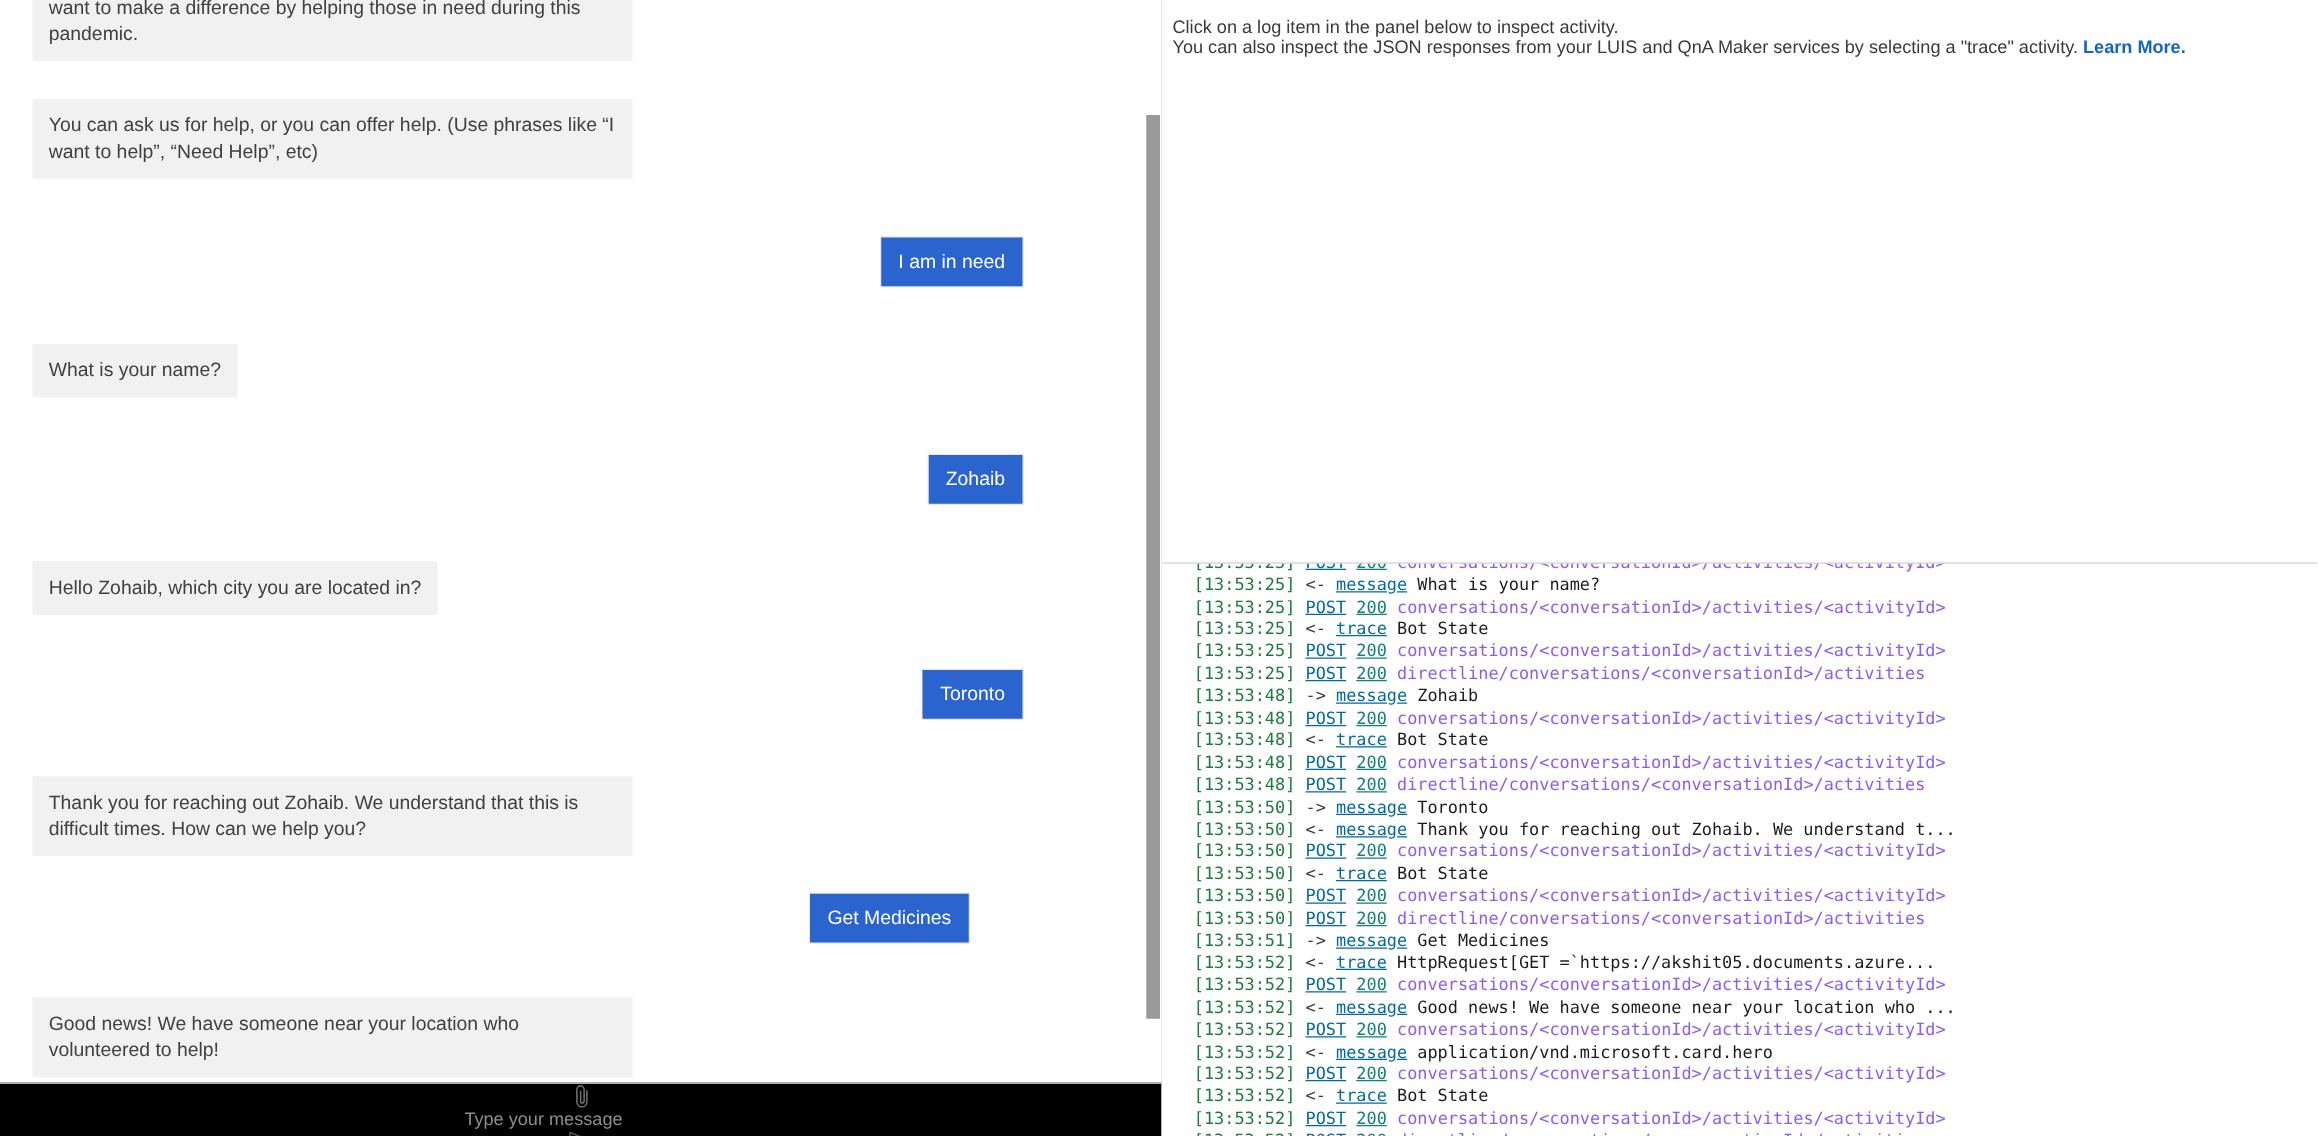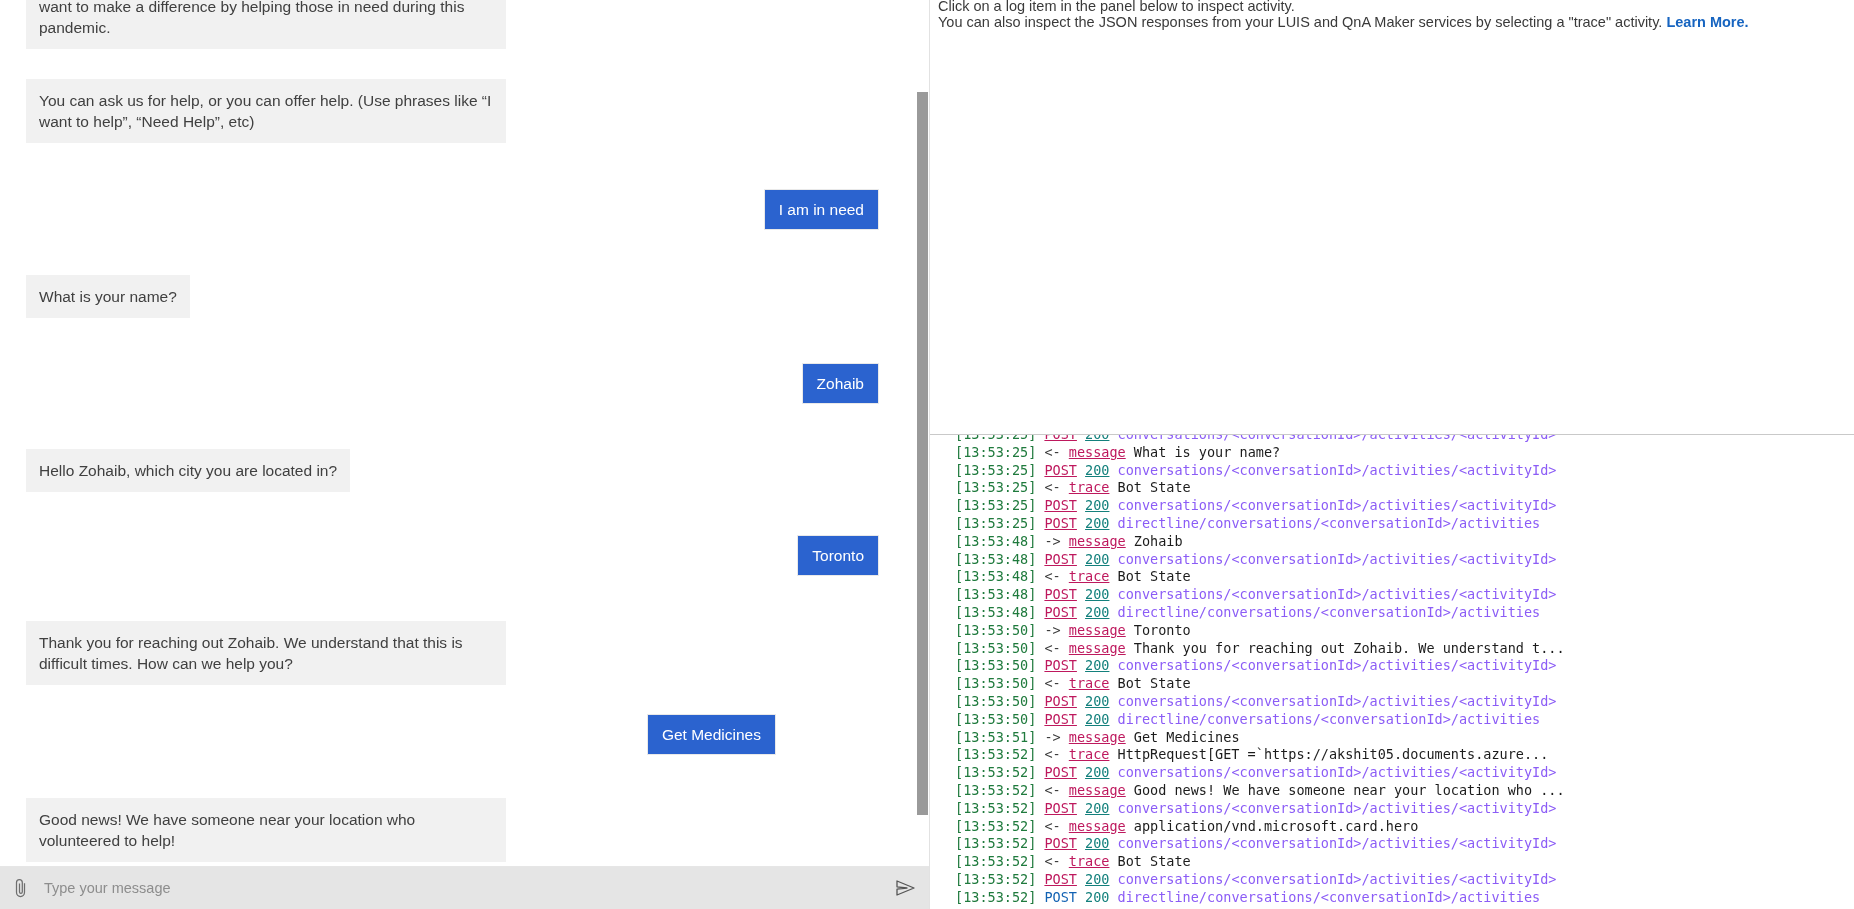--- a/index.html
+++ b/index.html
@@ -11,75 +11,76 @@
   .app{position:relative;width:1854px;height:909px;display:flex;}
 
   
   .chat-pane{position:relative;width:930px;height:909px;background:#fff;
              border-right:1px solid #e2e2e2;box-sizing:border-box;overflow:hidden;}
   .chat-scroll{position:absolute;left:0;top:0;width:930px;height:866px;overflow:hidden;}
   .transcript{padding:0 0 10px 0;}
 
   .row{display:flex;width:100%;box-sizing:border-box;padding:0 26px 0 26px;}
   .row.bot{justify-content:flex-start;}
-  .row.user{justify-content:flex-end;padding-right:52px;}
+  .row.user{justify-content:flex-end;padding-right:112px;}
 
   .bubble-bot{
     background:#f1f1f1;color:#404040;font-size:15.5px;line-height:21px;
     padding:11px 13px;max-width:480px;box-sizing:border-box;
   }
   .bubble-user{
     background:#2b63cf;color:#fff;font-size:15.5px;line-height:21px;
     padding:9px 14px;box-shadow:0 0 0 1px #e9e9e9;
   }
 
   .spacer-a{height:47px;}
   .spacer-b{height:46px;}
   .spacer-c{height:46px;}
   .spacer-d{height:46px;}
   .spacer-e{height:44px;}
   .spacer-f{height:30px;}
 
   
   .composer{
     position:absolute;left:0;bottom:0;width:930px;height:43px;
-    border-top:1px solid #e6e6e6;background:#e5e5e5;display:flex;align-items:center;
+    border-top:1px solid #e6e6e6;background:#000000;display:flex;align-items:center;
     box-sizing:border-box;
+    flex-direction:column;
   }
   .clip{width:40px;display:flex;align-items:center;justify-content:center;cursor:pointer;}
   .composer-input{
     flex:1;border:none;outline:none;background:transparent;font-size:14.5px;color:#7d7d7d;
     font-family:"Liberation Sans",sans-serif;padding:0 4px 0 4px;
   }
   .composer-input::placeholder{color:#8d8d8d;}
   .send{width:48px;display:flex;align-items:center;justify-content:center;cursor:pointer;}
 
   
   .chat-sb-track{position:absolute;right:0px;top:0;width:14px;height:866px;background:#fff;}
   .chat-sb-thumb{position:absolute;right:1px;top:92px;width:11px;height:723px;background:#9a9a9a;cursor:pointer;}
 
   
   .right-pane{position:relative;width:924px;height:909px;background:#fff;display:flex;flex-direction:column;}
-  .inspector{height:434px;box-sizing:border-box;padding:0 0 0 8px;position:relative;}
+  .inspector{height:434px;box-sizing:border-box;padding:0 0 0 8px;position:relative;margin-top:16px;}
   .insp-line{font-size:14.5px;color:#3a3a3a;line-height:20px;}
   .insp-l1{position:absolute;left:8px;top:-4px;}
   .insp-l2{position:absolute;left:8px;top:12px;}
   .insp-link{color:#1664c0;font-weight:bold;text-decoration:none;cursor:pointer;}
   .divider{height:1px;background:#c9c9c9;width:100%;}
 
   .log-pane{position:relative;flex:1;overflow:hidden;background:#fff;}
   .log-inner{position:absolute;left:0;top:-9px;width:100%;padding-left:8px;box-sizing:border-box;}
   .log-line{
     font-family:"DejaVu Sans Mono","Liberation Mono",monospace;
     font-size:13.5px;line-height:17.8px;white-space:pre;color:#3d3d3d;
     cursor:pointer;
   }
   .ts{color:#1f7a3d;margin-left:17px;}
   .arrow{color:#3d3d3d;}
-  .lk{color:#be185d;text-decoration:underline;cursor:pointer;text-align:center;}
+  .lk{color:#0369a1;text-decoration:underline;cursor:pointer;text-align:center;}
   .lk-ok{color:#13807c;text-decoration:underline;cursor:pointer;}
   .lk-plain{color:#1262b3;}
   .lk-ok-plain{color:#13807c;}
   .url{color:#8b5cf6;}
   .msg{color:#1c1c1c;}
 </style>
 </head>
 <body>
 
 <div class="app">

